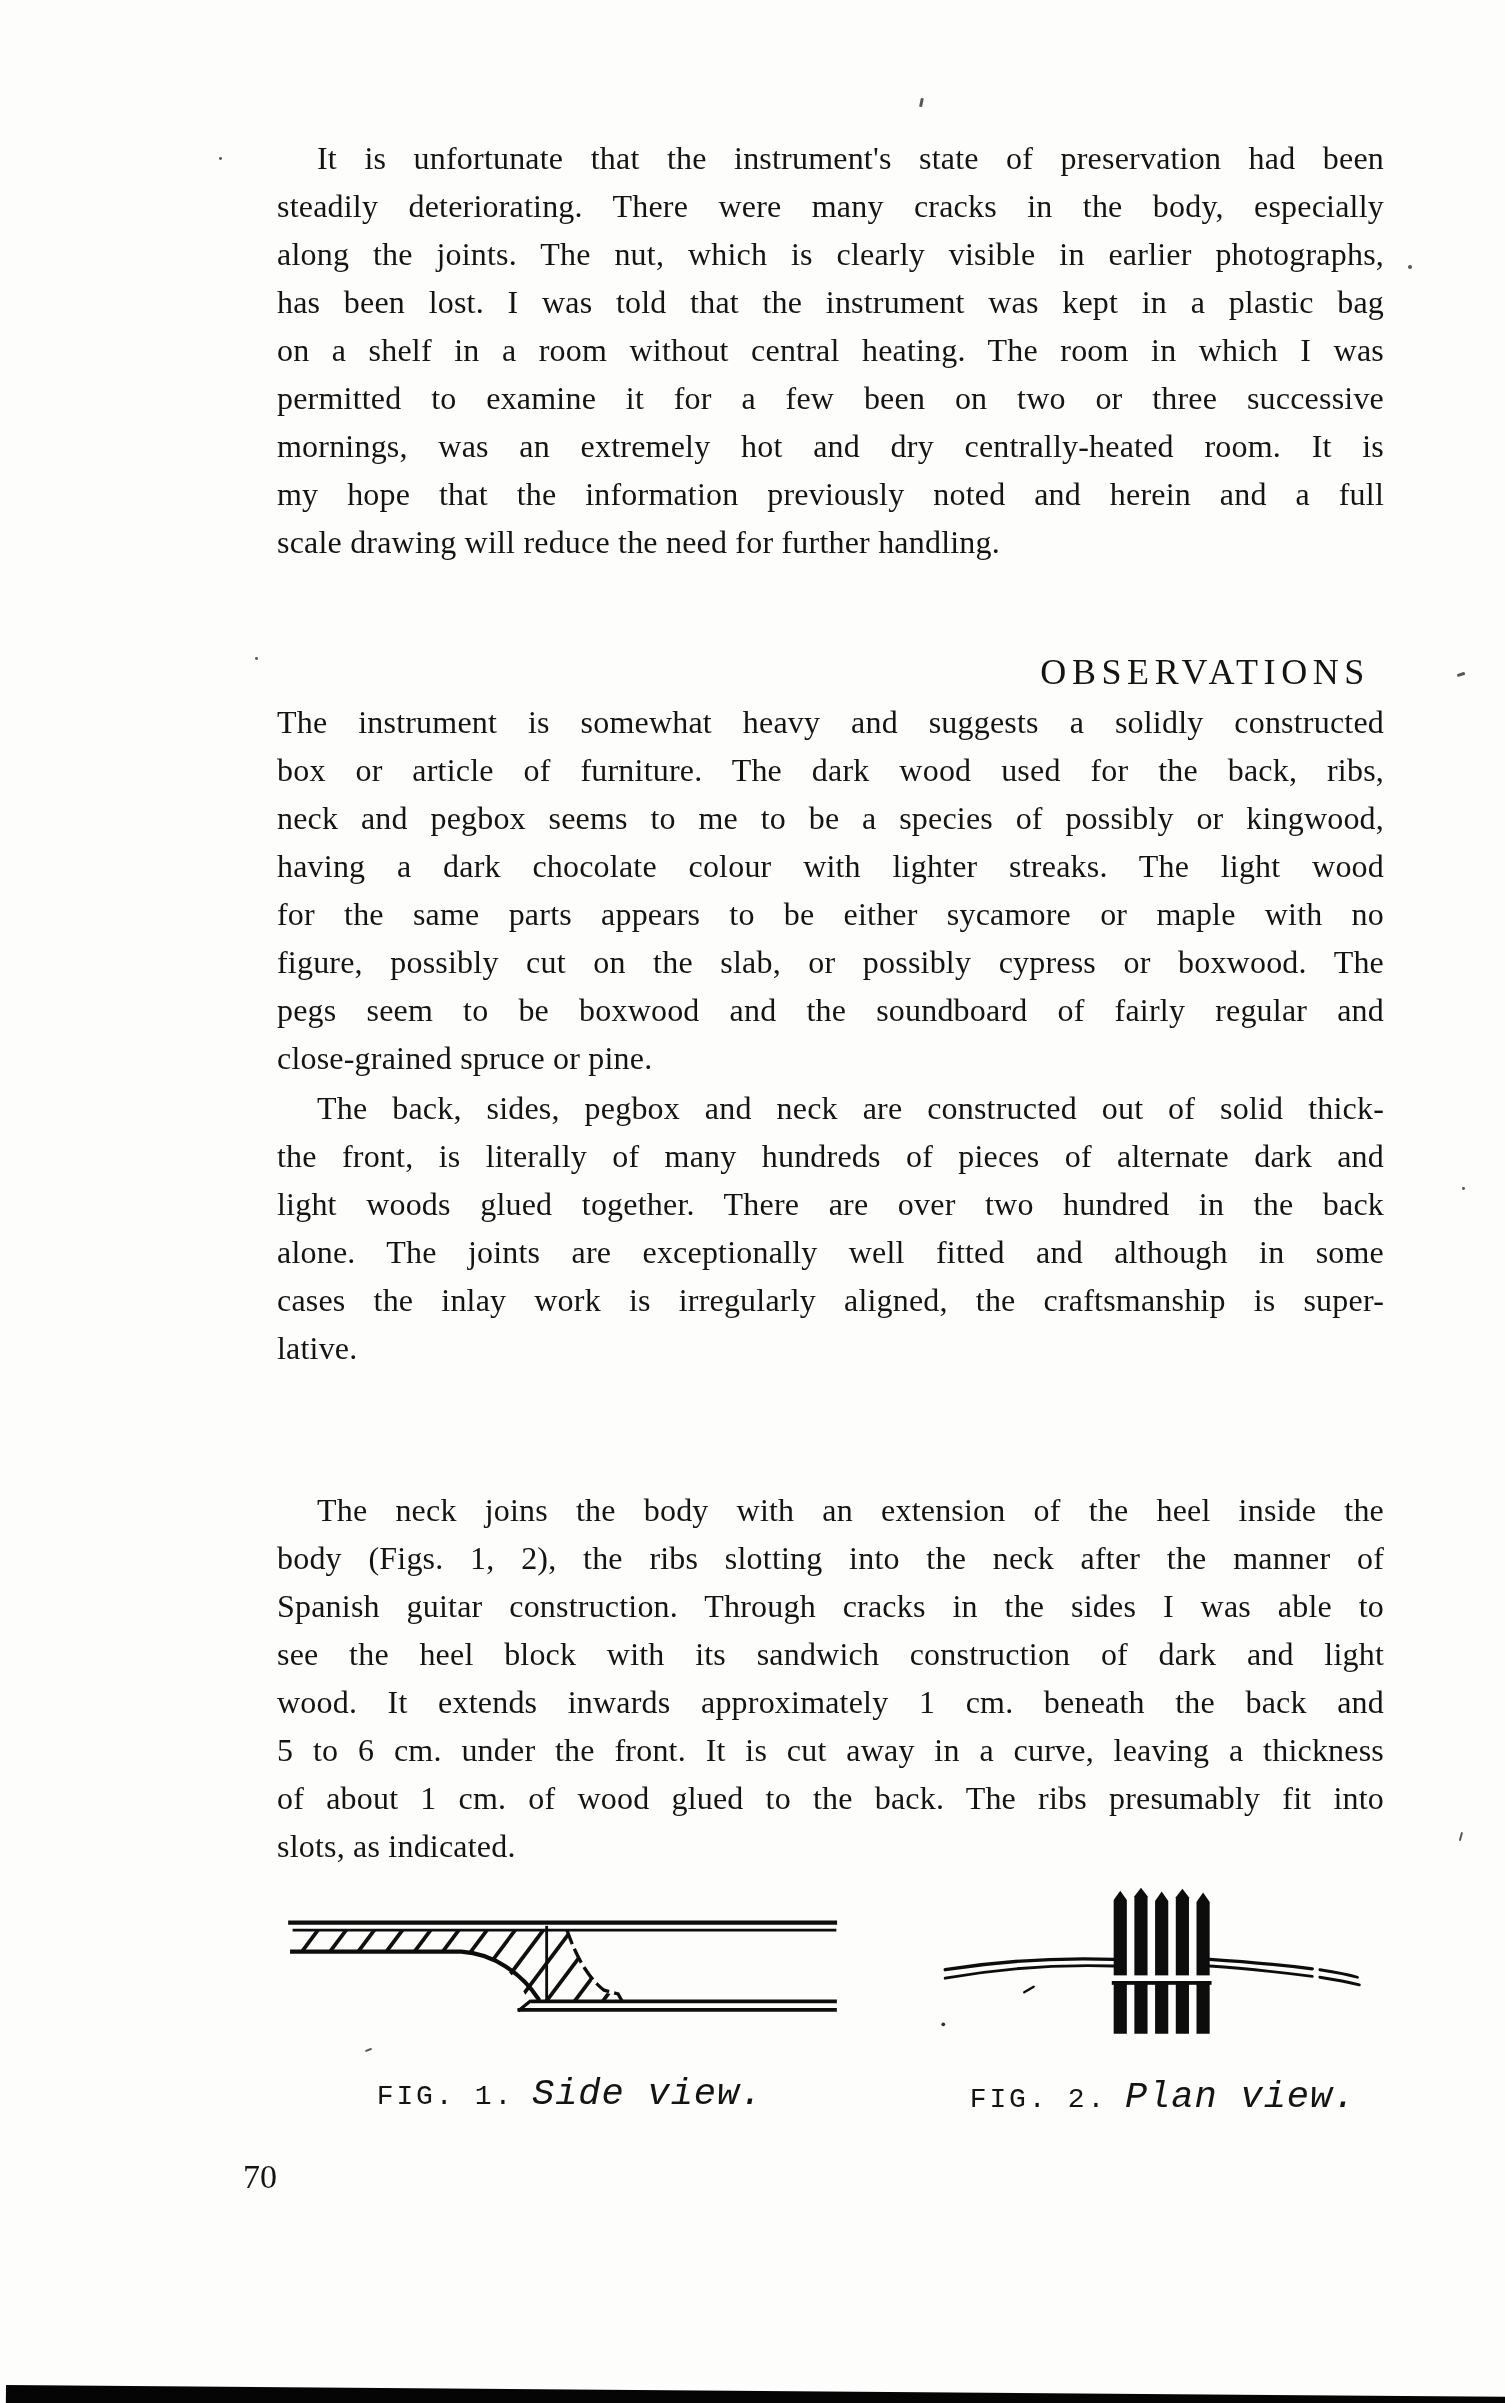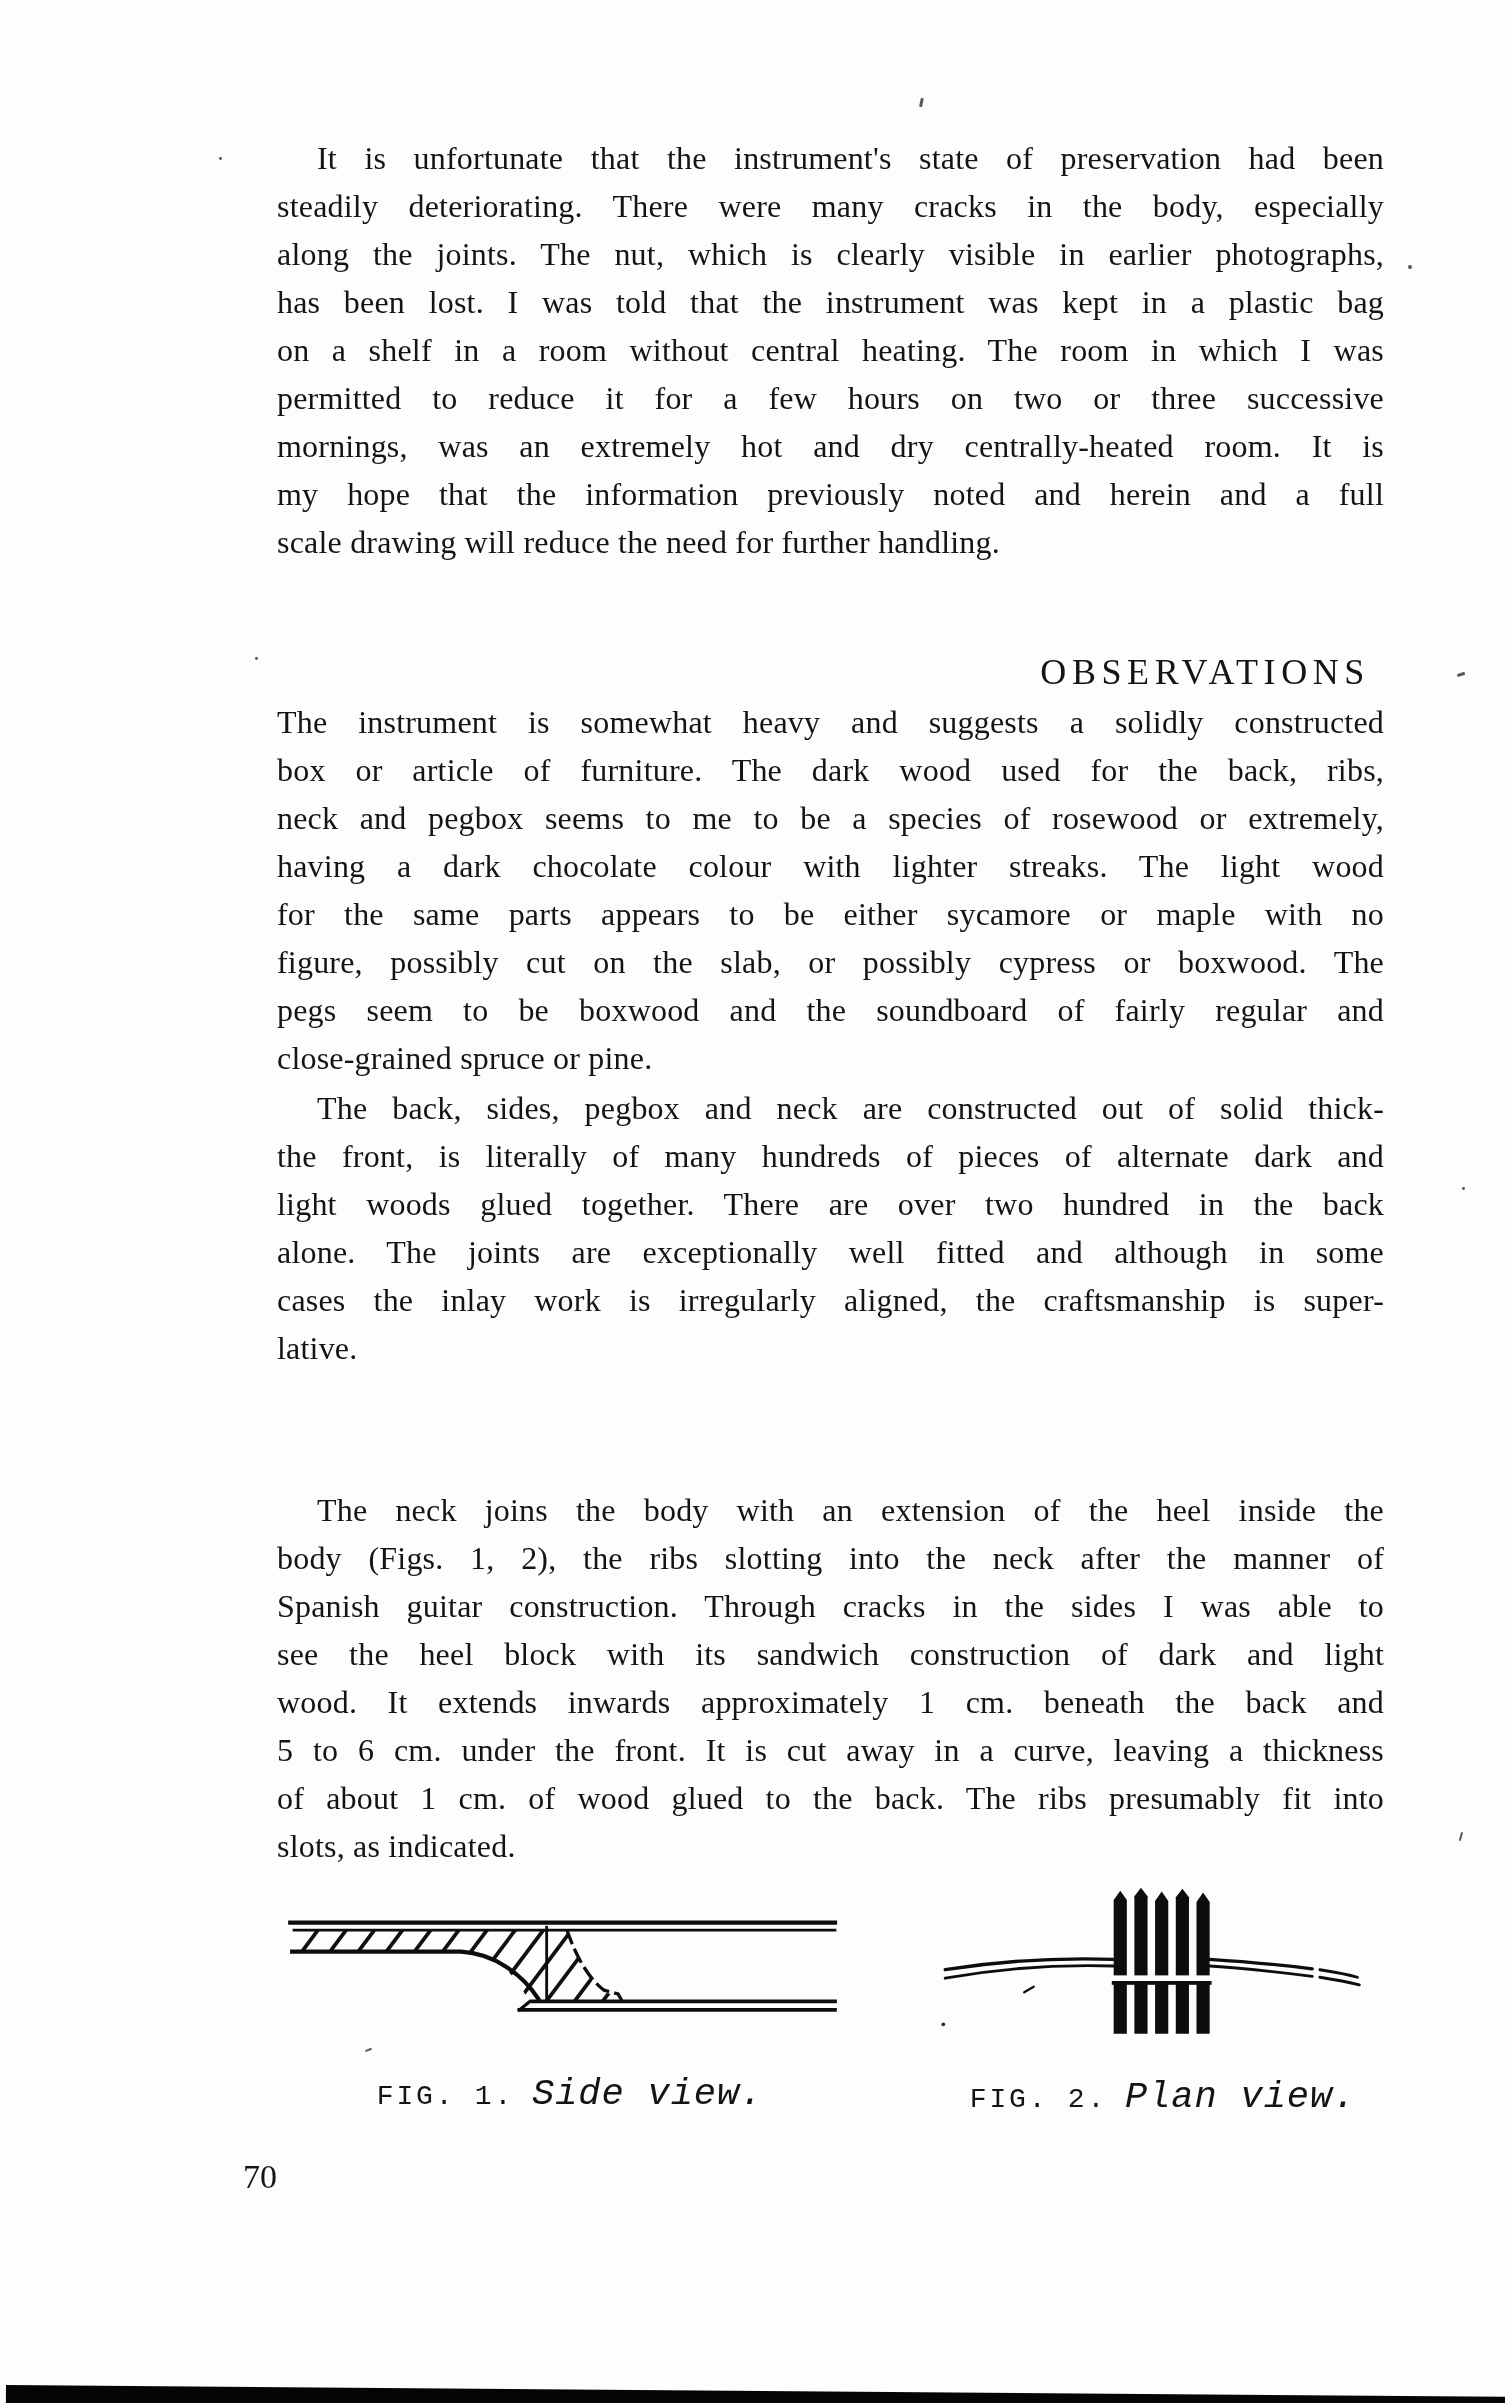--- a/index.html
+++ b/index.html
@@ -86,32 +86,32 @@
 <body>
 
 <div id="page">
 
   <div class="para" style="top:134px">
       <div class="tline indent">It is unfortunate that the instrument's state of preservation had been</div>
       <div class="tline">steadily deteriorating. There were many cracks in the body, especially</div>
       <div class="tline">along the joints. The nut, which is clearly visible in earlier photographs,</div>
       <div class="tline">has been lost. I was told that the instrument was kept in a plastic bag</div>
       <div class="tline">on a shelf in a room without central heating. The room in which I was</div>
-      <div class="tline">permitted to reduce it for a few hours on two or three successive</div>
+      <div class="tline">permitted to examine it for a few been on two or three successive</div>
       <div class="tline">mornings, was an extremely hot and dry centrally-heated room. It is</div>
       <div class="tline">my hope that the information previously noted and herein and a full</div>
       <div class="tline last">scale drawing will reduce the need for further handling.</div>
     </div>
 
   <div id="observations-heading">OBSERVATIONS</div>
 
   <div class="para" style="top:698px">
       <div class="tline">The instrument is somewhat heavy and suggests a solidly constructed</div>
       <div class="tline">box or article of furniture. The dark wood used for the back, ribs,</div>
-      <div class="tline">neck and pegbox seems to me to be a species of rosewood or extremely,</div>
+      <div class="tline">neck and pegbox seems to me to be a species of possibly or kingwood,</div>
       <div class="tline">having a dark chocolate colour with lighter streaks. The light wood</div>
       <div class="tline">for the same parts appears to be either sycamore or maple with no</div>
       <div class="tline">figure, possibly cut on the slab, or possibly cypress or boxwood. The</div>
       <div class="tline">pegs seem to be boxwood and the soundboard of fairly regular and</div>
       <div class="tline last">close-grained spruce or pine.</div>
     </div>
 
   <div class="para" style="top:1084px">
       <div class="tline indent">The back, sides, pegbox and neck are constructed out of solid thick-</div>
       <div class="tline">the front, is literally of many hundreds of pieces of alternate dark and</div>

